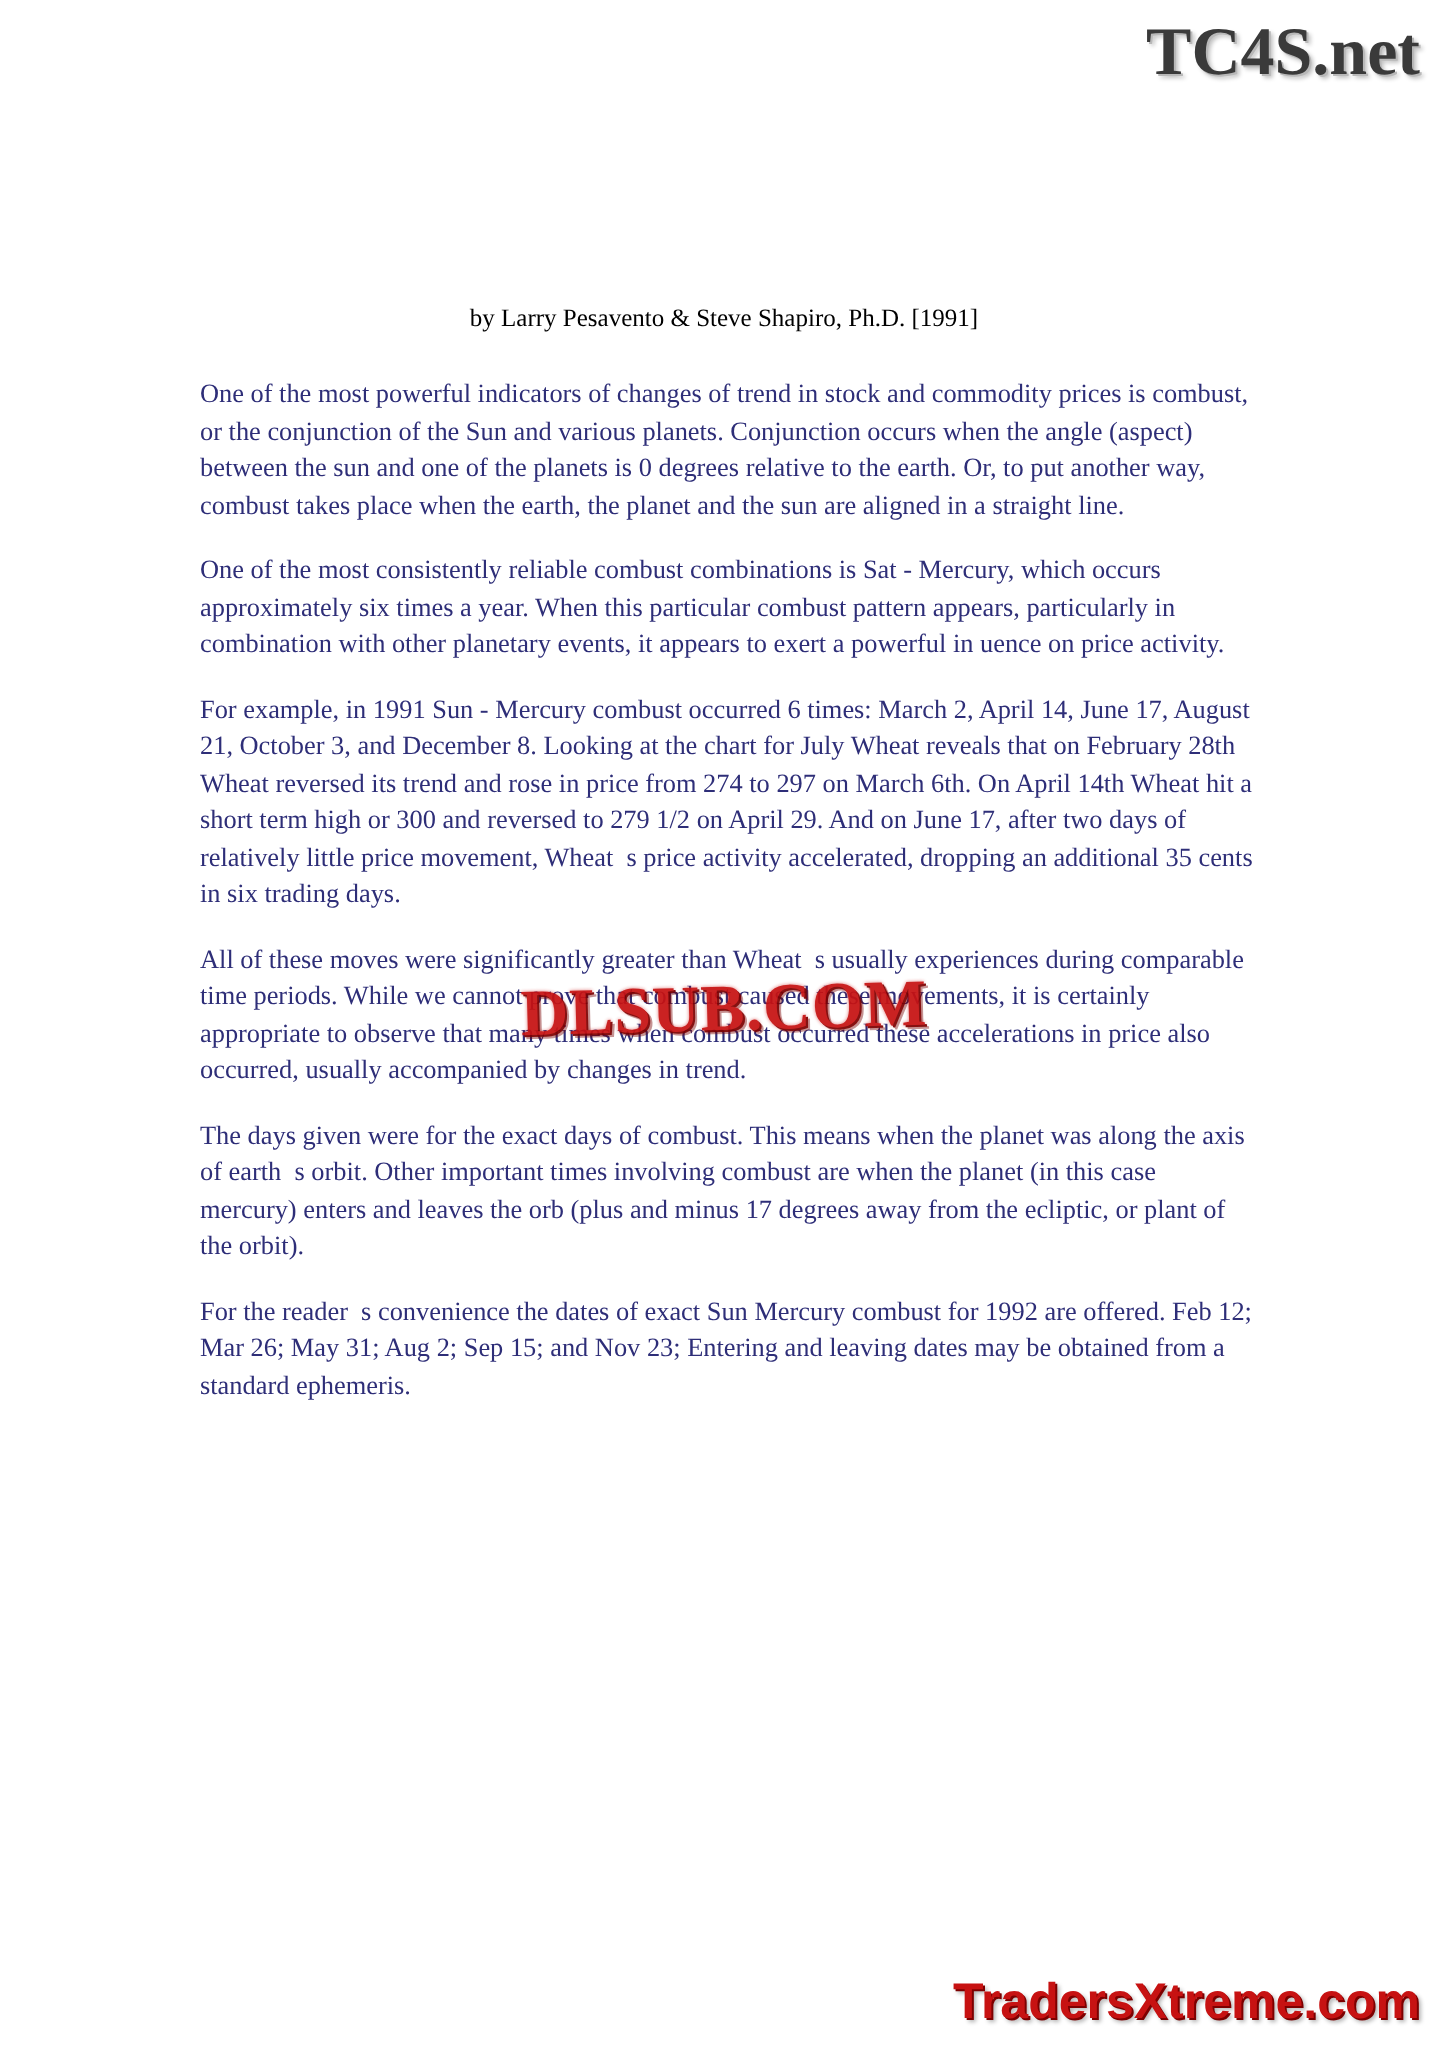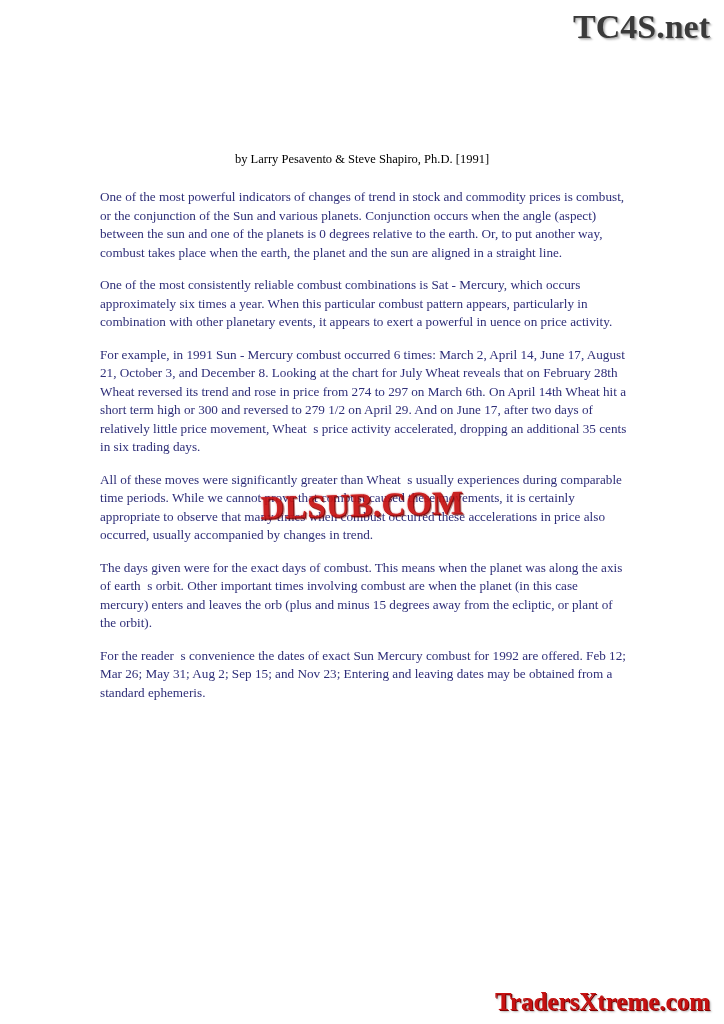--- a/index.html
+++ b/index.html
@@ -90,21 +90,21 @@
       2px 2px 0 rgba(120,0,0,0.45),
       0 0 2px rgba(200,0,0,0.6);
     opacity: 0.93;
     white-space: nowrap;
   }
 
   .footer-watermark {
     position: absolute;
     bottom: 8px;
     right: 14px;
-    font-family: Liberation Serif, serif;
+    font-family: Liberation Sans, sans-serif;
     font-weight: bold;
     font-size: 25px;
     color: #c71212;
     text-shadow: 1px 1px 0 #7d0000, 2px 2px 2px rgba(0,0,0,0.3);
     white-space: nowrap;
   }
 </style>
 </head>
 <body>
 
@@ -113,21 +113,21 @@
   <div class="site-watermark">TC4S.net</div>
 
 
   <div class="byline">by Larry Pesavento &amp; Steve Shapiro, Ph.D. [1991]</div>
 
   <div class="body-text">
     <p>One of the most powerful indicators of changes of trend in stock and commodity prices is combust, or the conjunction of the Sun and various planets. Conjunction occurs when the angle (aspect) between the sun and one of the planets is 0 degrees relative to the earth. Or, to put another way, combust takes place when the earth, the planet and the sun are aligned in a straight line.</p>
     <p>One of the most consistently reliable combust combinations is Sat - Mercury, which occurs approximately six times a year. When this particular combust pattern appears, particularly in combination with other planetary events, it appears to exert a powerful in uence on price activity.</p>
     <p>For example, in 1991 Sun - Mercury combust occurred 6 times: March 2, April 14, June 17, August 21, October 3, and December 8. Looking at the chart for July Wheat reveals that on February 28th Wheat reversed its trend and rose in price from 274 to 297 on March 6th. On April 14th Wheat hit a short term high or 300 and reversed to 279 1/2 on April 29. And on June 17, after two days of relatively little price movement, Wheat s price activity accelerated, dropping an additional 35 cents in six trading days.</p>
     <p>All of these moves were significantly greater than Wheat s usually experiences during comparable time periods. While we cannot prove that combust caused these movements, it is certainly appropriate to observe that many times when combust occurred these accelerations in price also occurred, usually accompanied by changes in trend.</p>
-    <p>The days given were for the exact days of combust. This means when the planet was along the axis of earth s orbit. Other important times involving combust are when the planet (in this case mercury) enters and leaves the orb (plus and minus 15 degrees away from the ecliptic, or plant of the orbit).</p>
+    <p>The days given were for the exact days of combust. This means when the planet was along the axis of earth s orbit. Other important times involving combust are when the planet (in this case mercury) enters and leaves the orb (plus and minus 17 degrees away from the ecliptic, or plant of the orbit).</p>
     <p>For the reader s convenience the dates of exact Sun Mercury combust for 1992 are offered. Feb 12; Mar 26; May 31; Aug 2; Sep 15; and Nov 23; Entering and leaving dates may be obtained from a standard ephemeris.</p>
   </div>
 
   <div class="stamp">DLSUB.COM</div>
 
   <div class="footer-watermark">TradersXtreme.com</div>
 
 </div>
 
 </body></html>

